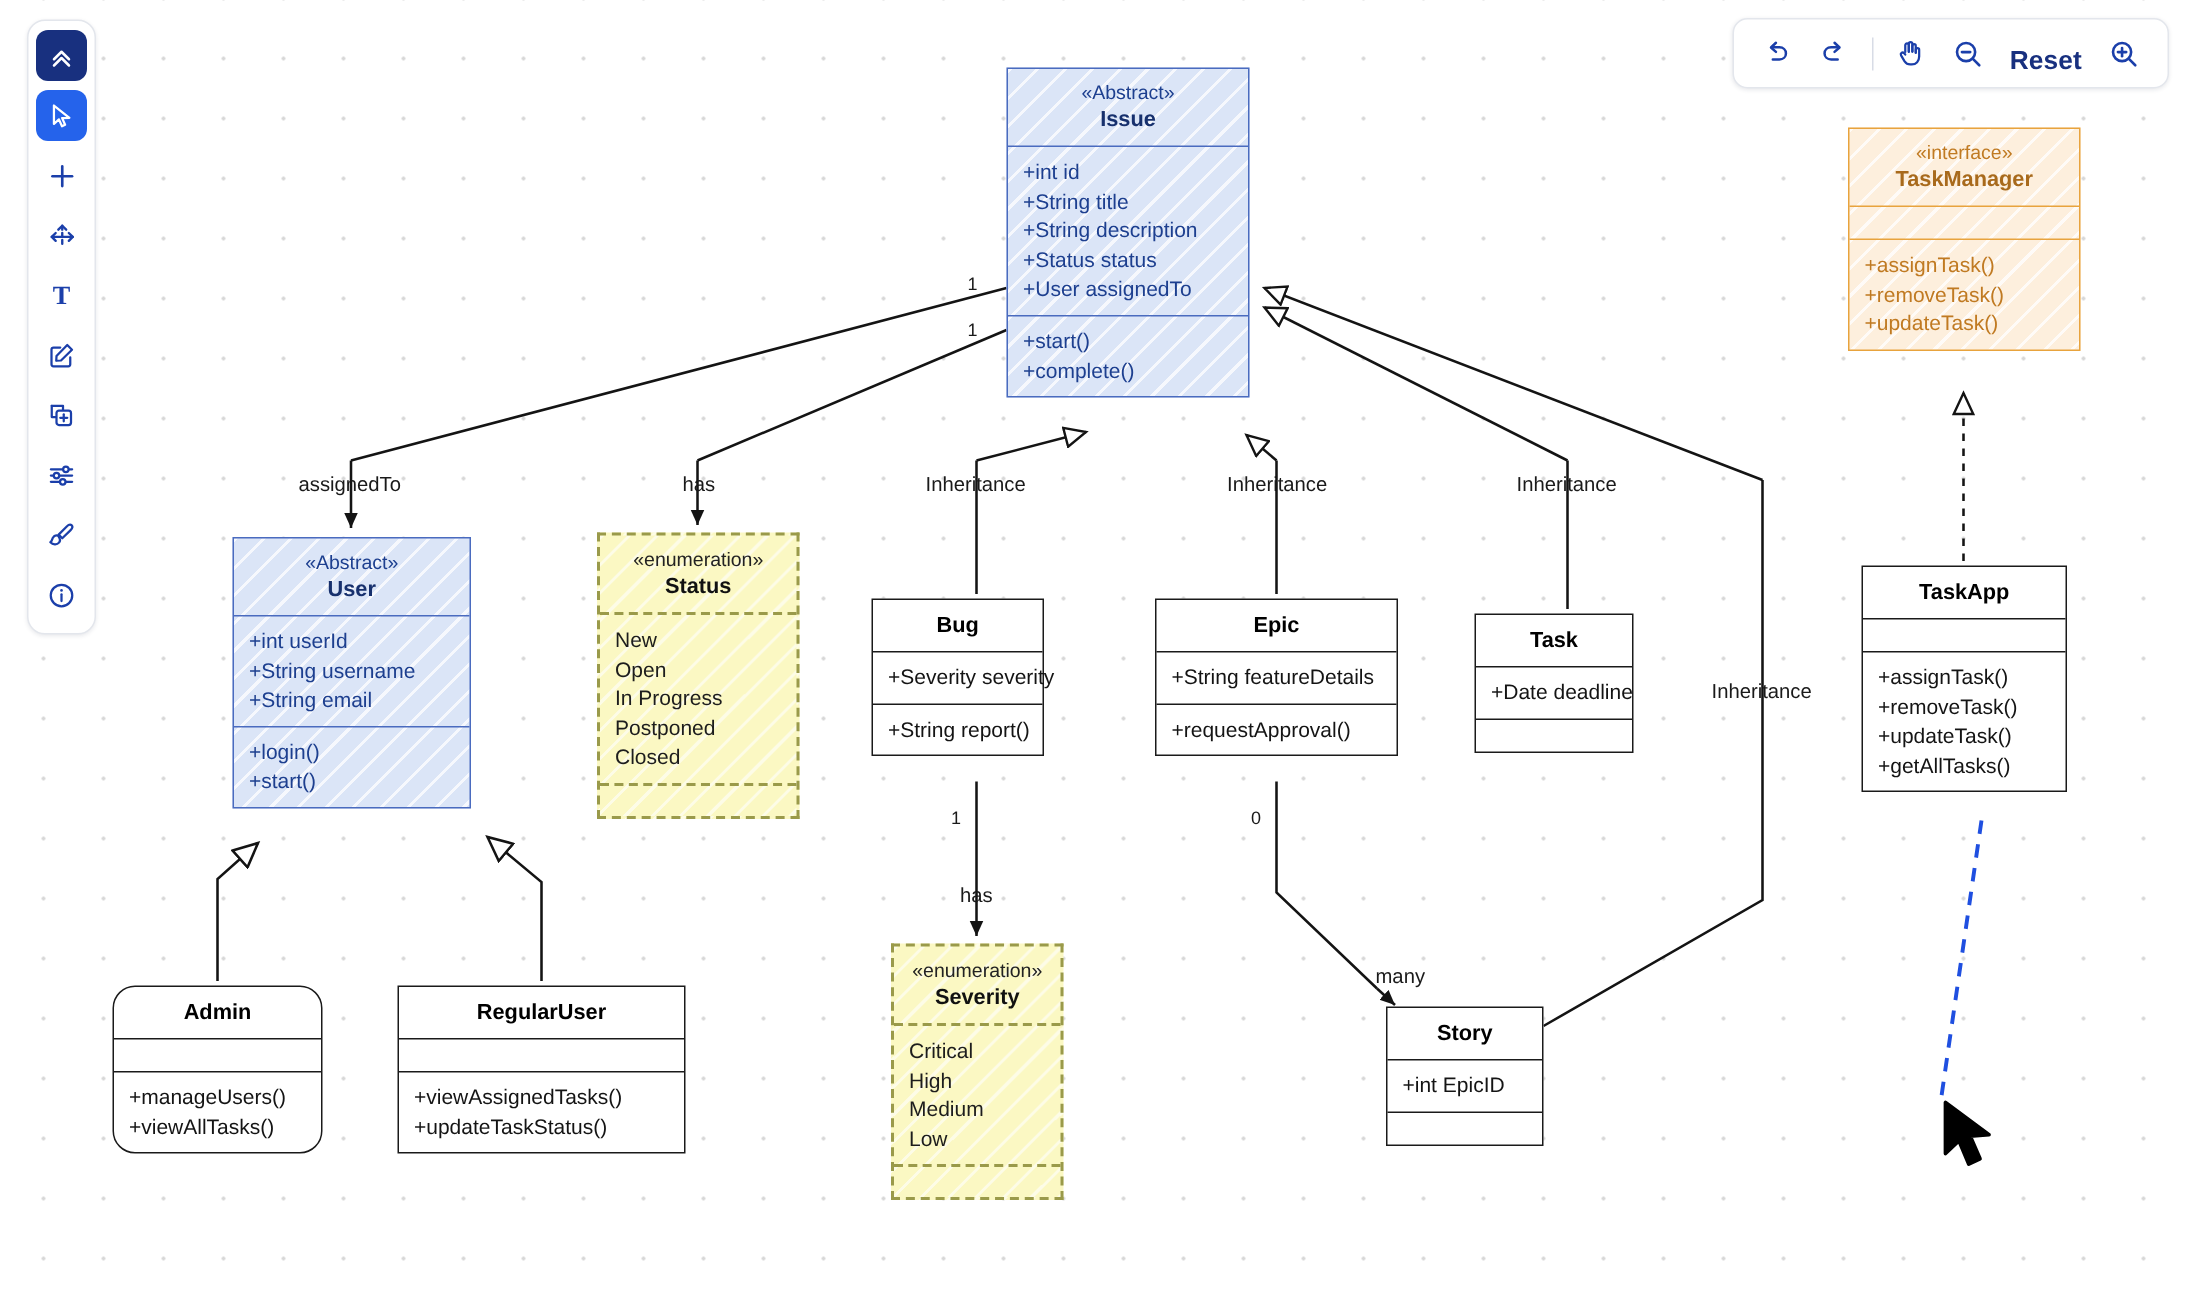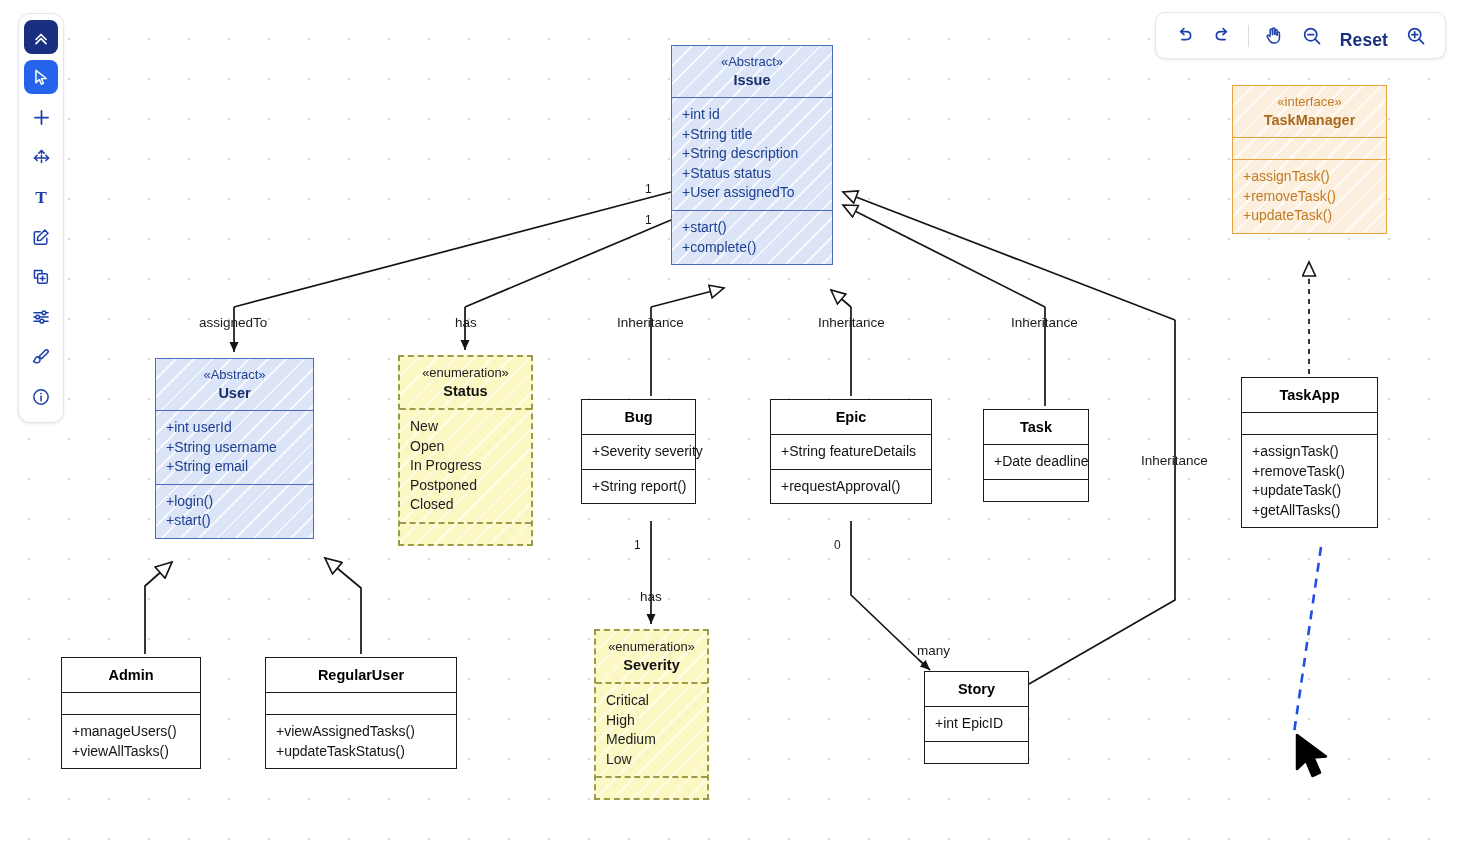--- a/index.html
+++ b/index.html
@@ -456,21 +456,21 @@
           <div class="nname">TaskApp</div>
         </div>
         <div class="comp empty"></div>
         <div class="comp">
           <div class="nline">+assignTask()</div>
           <div class="nline">+removeTask()</div>
           <div class="nline">+updateTask()</div>
           <div class="nline">+getAllTasks()</div>
         </div>
       </div>
-      <div class="node plain" style="left: 61px; top: 657px; width: 140px;">
+      <div class="node plain" style="left: 75px; top: 657px; width: 140px; border-radius: 15px;">
         <div class="comp">
           <div class="nname">Admin</div>
         </div>
         <div class="comp empty"></div>
         <div class="comp">
           <div class="nline">+manageUsers()</div>
           <div class="nline">+viewAllTasks()</div>
         </div>
       </div>
       <div class="node plain" style="left: 265px; top: 657px; width: 192px;">

